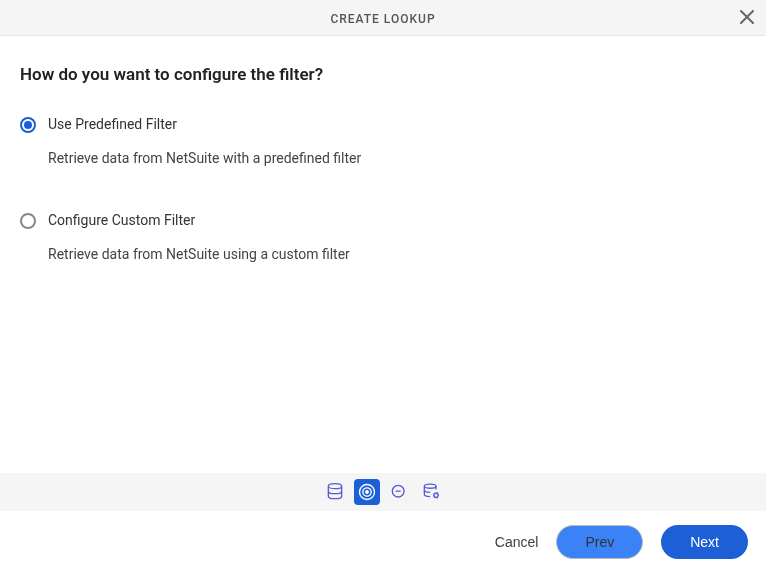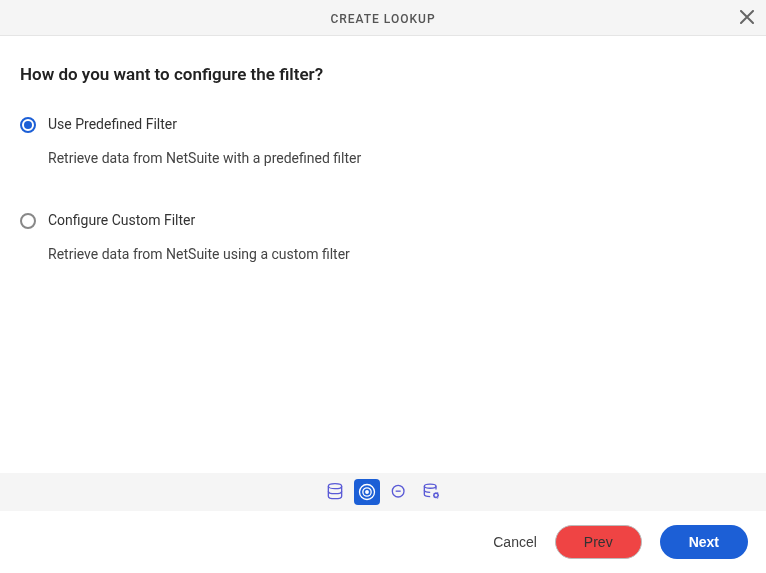--- a/index.html
+++ b/index.html
@@ -126,28 +126,28 @@
       border: none;
     }
     .btn {
       font-size: 14px;
       padding: 8px 28px;
       border-radius: 20px;
       cursor: pointer;
       border: 1px solid transparent;
     }
     .btn-secondary {
-      background: #ef4444;
+      background: #3b82f6;
       color: #333;
       border: 1px solid #bbb;
     }
     .btn-primary {
       background: #1c5fd6;
       color: #fff;
-      font-weight: 700;
+      font-weight: 400;
     }
   </style>
 </head>
 <body>
 
 <div class="header">
   <span class="header-title">CREATE LOOKUP</span>
   <button class="close-btn">
     <svg width="14" height="14" viewBox="0 0 14 14">
         <path d="M1 1 L13 13 M13 1 L1 13" stroke="currentColor" stroke-width="2" fill="none" stroke-linecap="round"></path>

